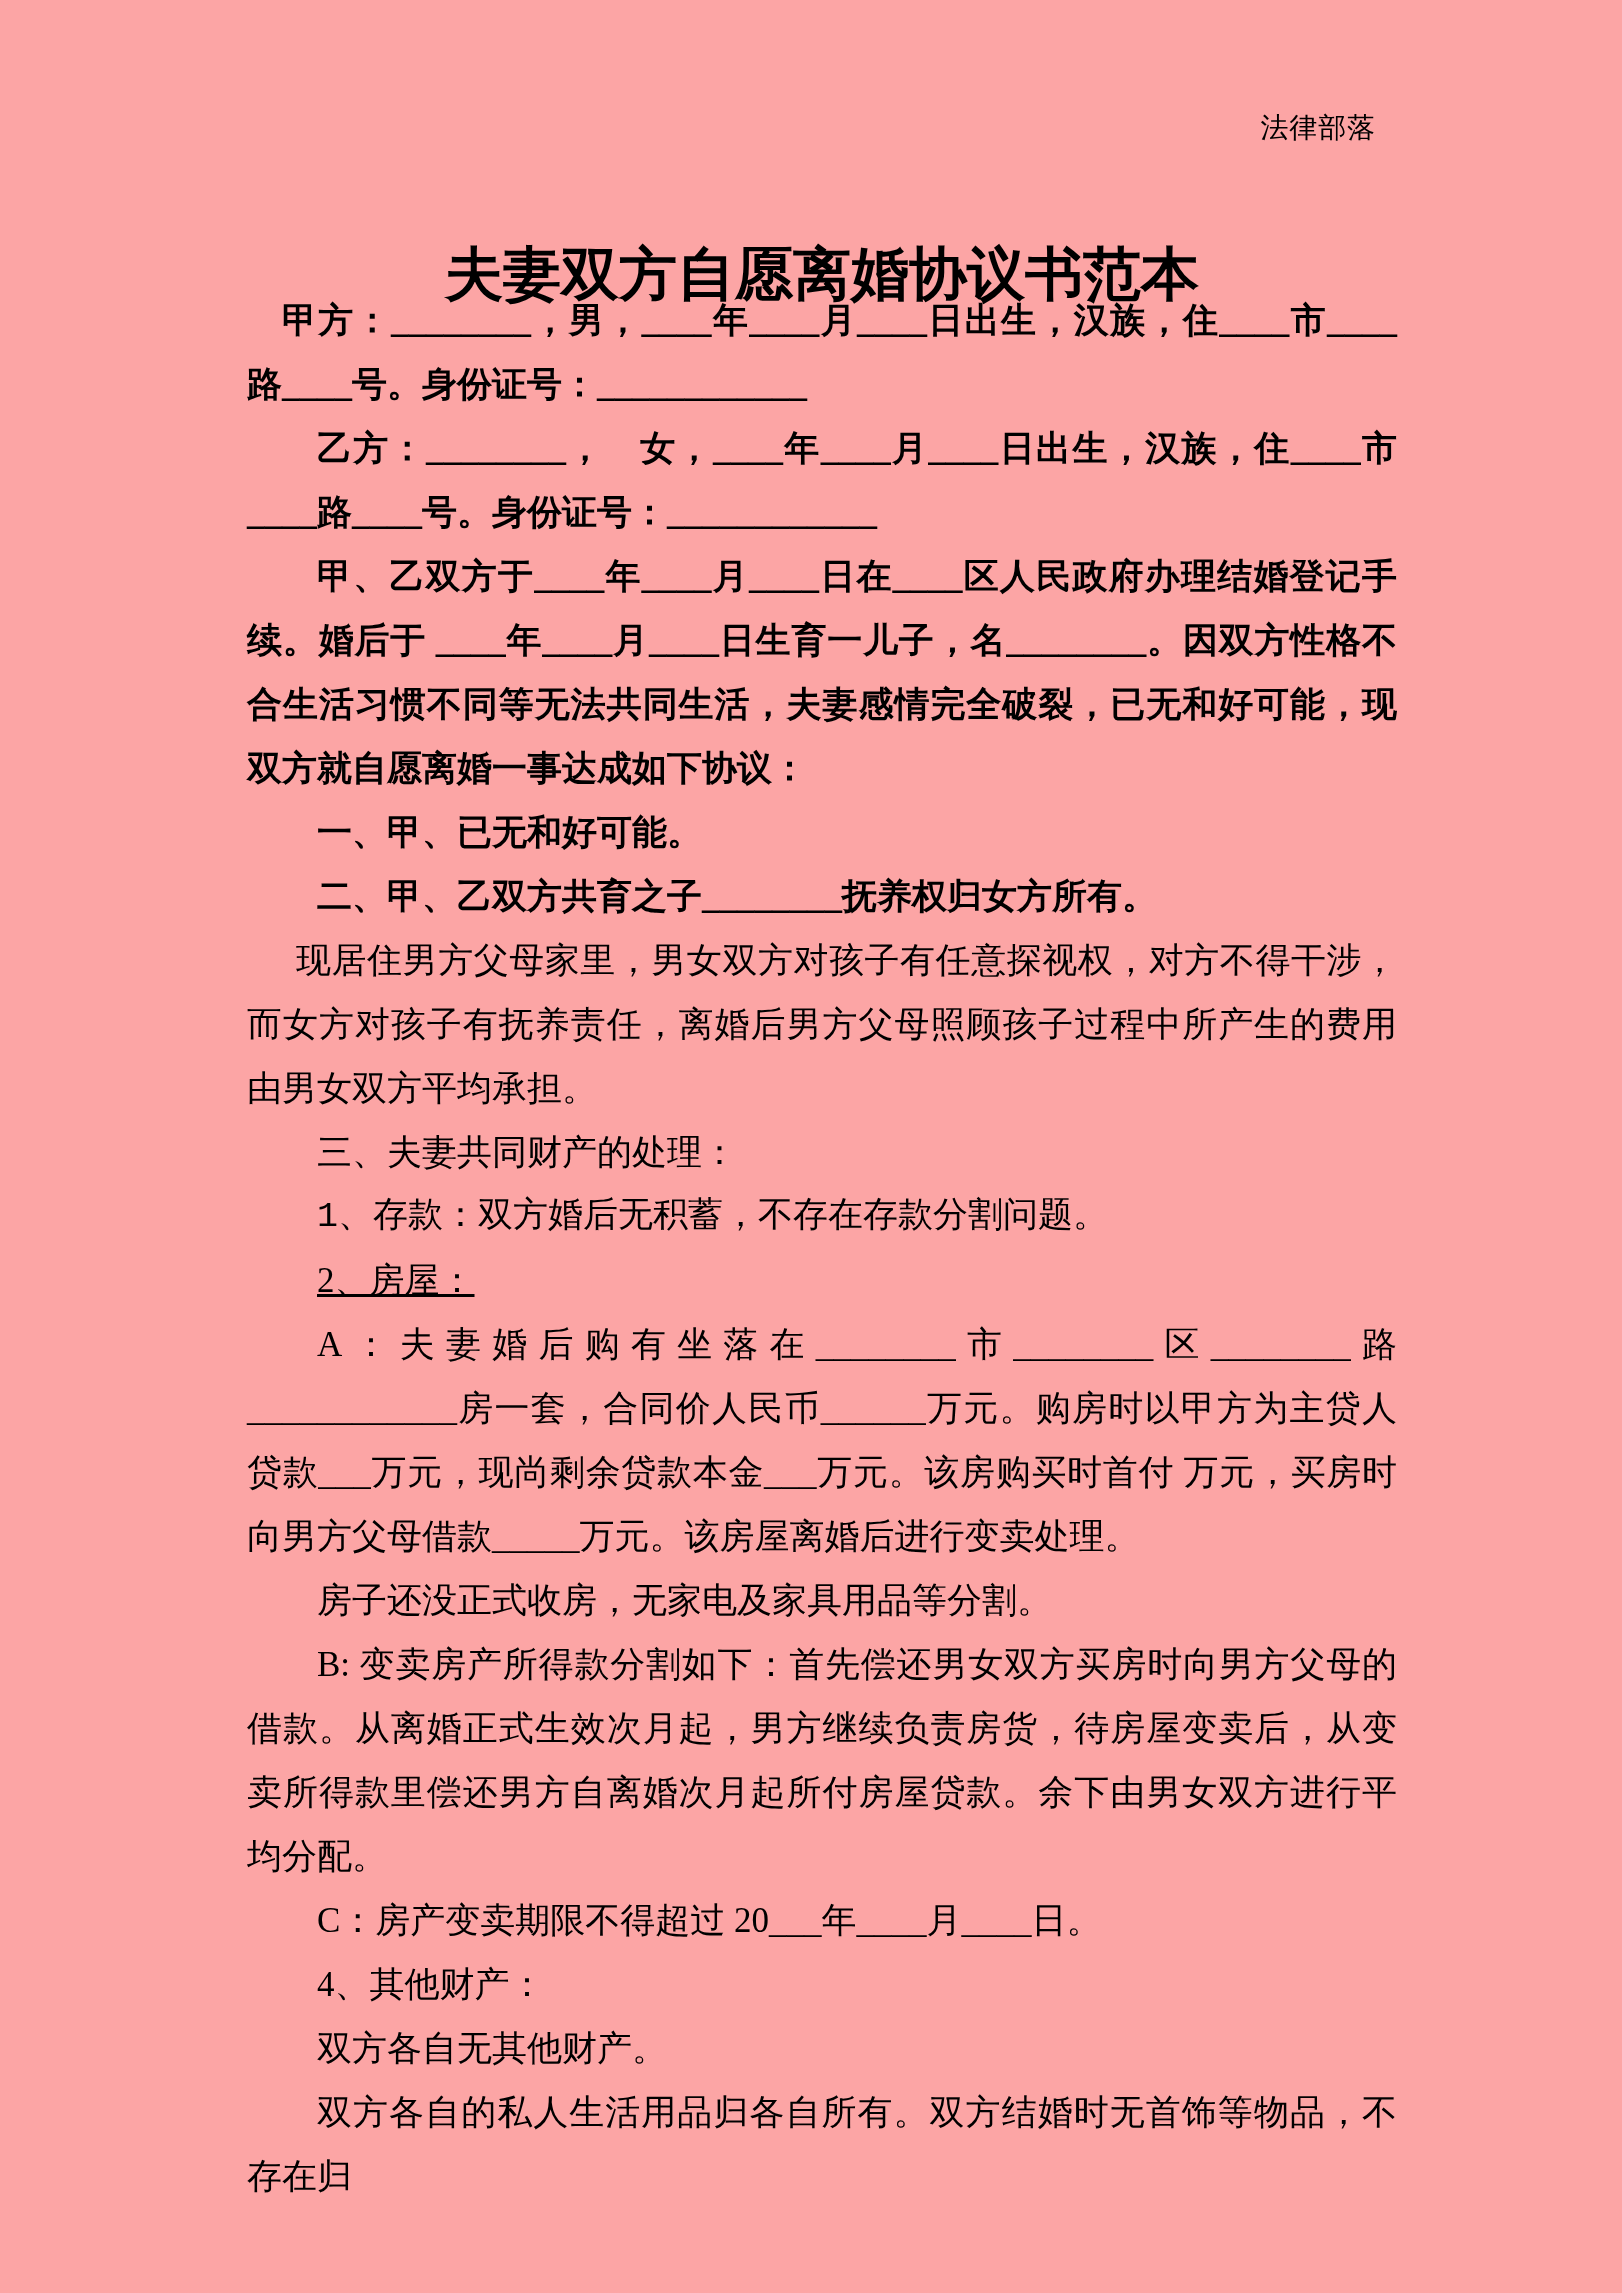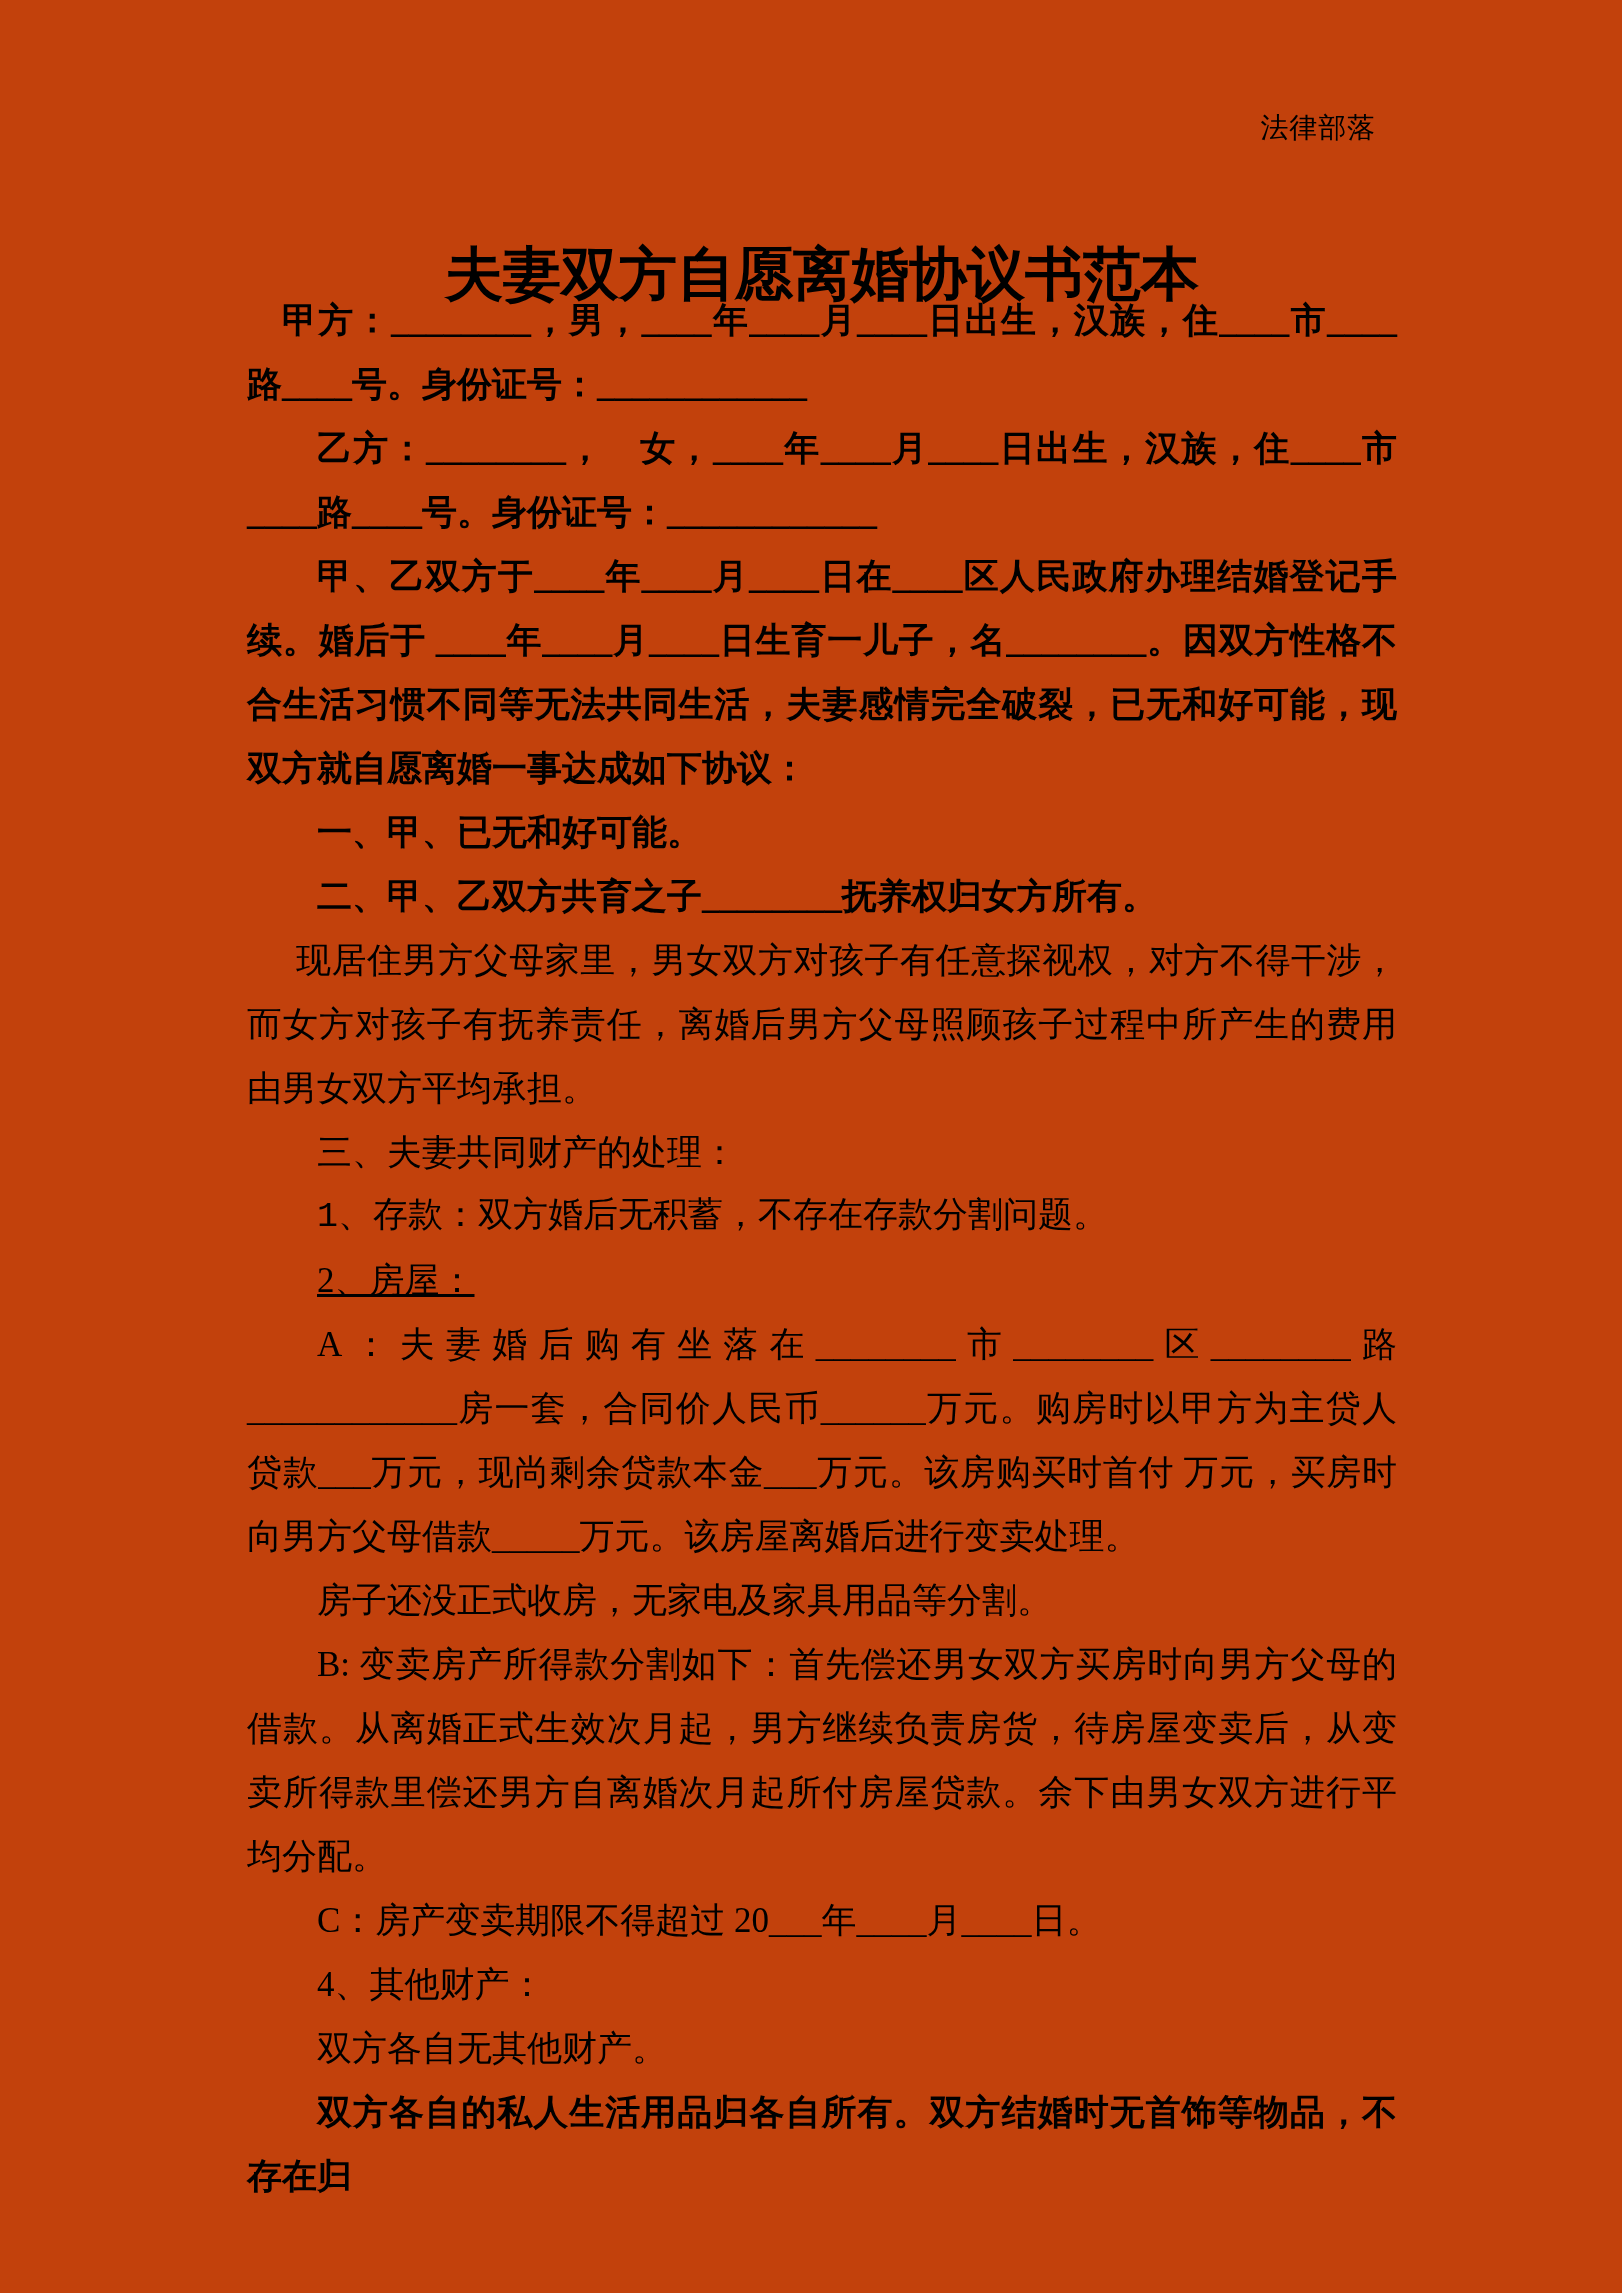--- a/index.html
+++ b/index.html
@@ -4,21 +4,21 @@
 <style>
   html, body {
     margin: 0;
     padding: 0;
     background: #ffffff;
   }
   .page {
     position: relative;
     width: 1623px;
     height: 2294px;
-    background: #c2410c;
+    background: #fca5a5;
     color: #000000;
     font-family: "Liberation Serif", "DejaVu Serif", serif;
     overflow: hidden;
   }
   .header-right {
     position: absolute;
     top: 111px;
     right: 247px;
     font-size: 28px;
     line-height: 1.2;
@@ -69,16 +69,16 @@
       <p style="text-indent: 1.4em;">现居住男方父母家里，男女双方对孩子有任意探视权，对方不得干涉，而女方对孩子有抚养责任，离婚后男方父母照顾孩子过程中所产生的费用由男女双方平均承担。</p>
       <p style="text-indent: 2em;">三、夫妻共同财产的处理：</p>
       <p style="text-indent: 2em; font-family: Liberation Mono, monospace;">1、存款：双方婚后无积蓄，不存在存款分割问题。</p>
       <p style="text-indent: 2em; text-decoration: underline;">2、房屋：</p>
       <p style="text-indent: 2em;">A：夫妻婚后购有坐落在________市________区________路 ____________房一套，合同价人民币______万元。购房时以甲方为主贷人贷款___万元，现尚剩余贷款本金___万元。该房购买时首付 万元，买房时向男方父母借款_____万元。该房屋离婚后进行变卖处理。</p>
       <p style="text-indent: 2em;">房子还没正式收房，无家电及家具用品等分割。</p>
       <p style="text-indent: 2em;">B: 变卖房产所得款分割如下：首先偿还男女双方买房时向男方父母的借款。从离婚正式生效次月起，男方继续负责房货，待房屋变卖后，从变卖所得款里偿还男方自离婚次月起所付房屋贷款。余下由男女双方进行平均分配。</p>
       <p style="text-indent: 2em;">C：房产变卖期限不得超过 20___年____月____日。</p>
       <p style="text-indent: 2em;">4、其他财产：</p>
       <p style="text-indent: 2em;">双方各自无其他财产。</p>
-      <p style="text-indent: 2em; font-weight: bold;">双方各自的私人生活用品归各自所有。双方结婚时无首饰等物品，不存在归</p>
+      <p style="text-indent: 2em;">双方各自的私人生活用品归各自所有。双方结婚时无首饰等物品，不存在归</p>
     </div>
 </div>
 
 
 </body></html>

